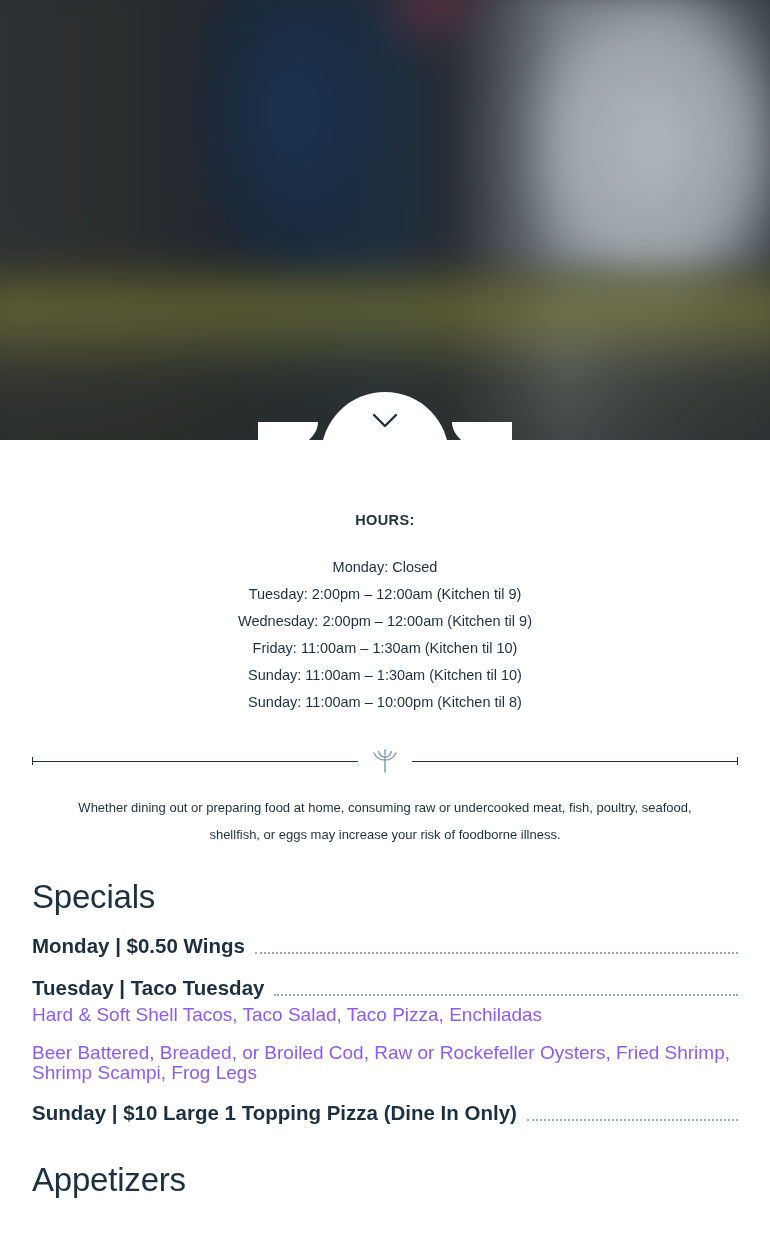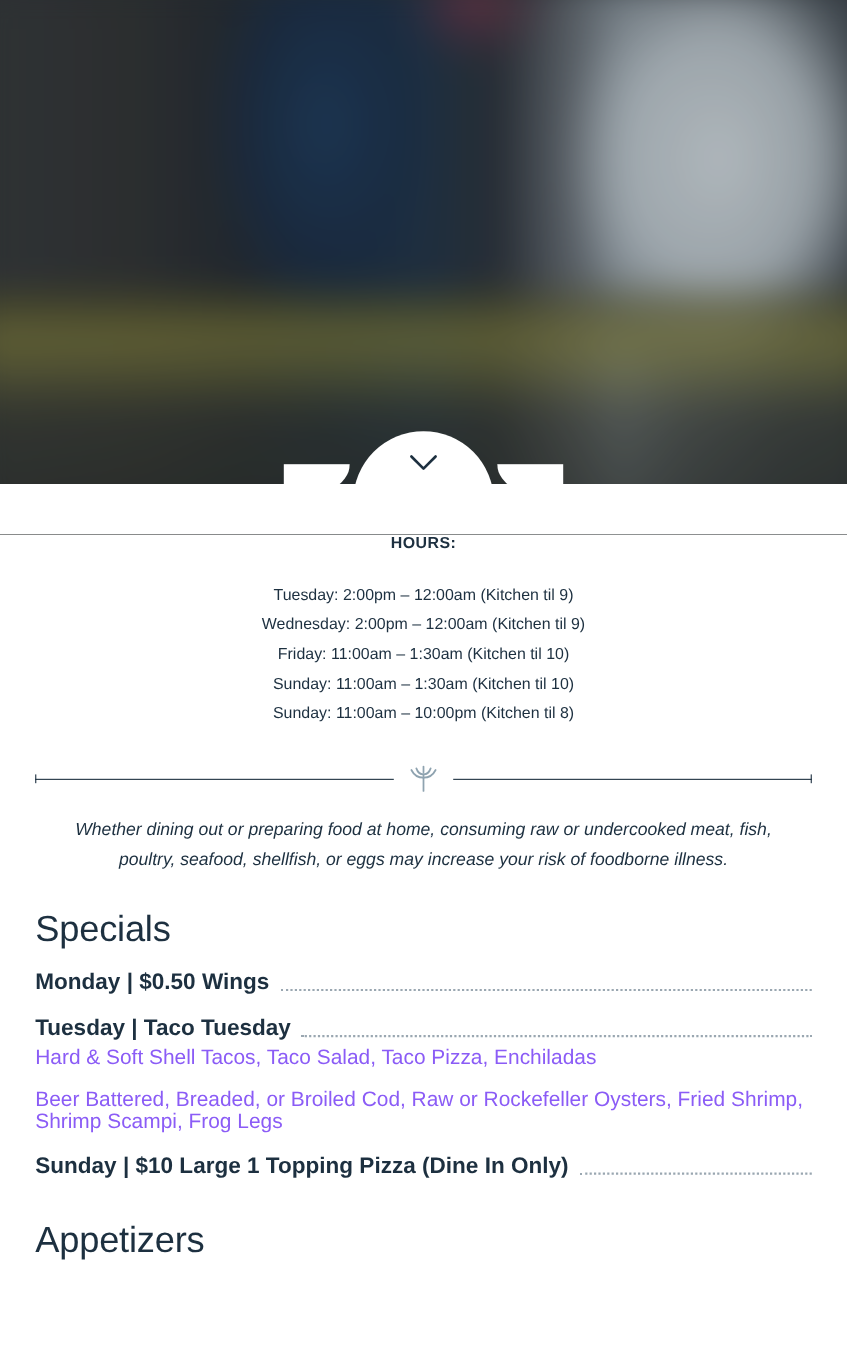--- a/index.html
+++ b/index.html
@@ -113,20 +113,21 @@
   
   .content {
     padding: 0 32px;
   }
   .hours-title {
     text-align: center;
     font-size: 14.5px;
     font-weight: 700;
     letter-spacing: 0.4px;
     color: #1d3040;
+    margin-top: 26px;
   }
   .hours-list {
     margin-top: 26px;
     text-align: center;
   }
   .hours-row {
     font-size: 14.5px;
     line-height: 27px;
     color: #1d3040;
     font-weight: 400;
@@ -162,22 +163,21 @@
     display: flex;
     align-items: center;
     justify-content: center;
     color: #8fa3b0;
   }
 
   .disclaimer {
     margin: 18px auto 0 auto;
     width: 660px;
     text-align: center;
-    font-style: italic;
-    font-size: 16px;
+    font-size: 13px;
     line-height: 27px;
     color: #1d3040;
   }
 
   .section-title {
     font-size: 33px;
     font-weight: 400;
     letter-spacing: -0.2px;
     color: #1d3040;
     margin: 30px 0 0 0;
@@ -233,20 +233,24 @@
       </span>
     </div>
   </div>
 </div>
 
 <div class="content">
 
   <div class="hours-title">HOURS:</div>
 
   <div class="hours-list">
+    <div class="hours-row">
+      <span class="hours-day">Monday:</span>
+      <span>Closed</span>
+    </div>
     <div class="hours-row">
       <span class="hours-day">Tuesday:</span>
       <span>2:00pm – 12:00am (Kitchen til 9)</span>
     </div>
     <div class="hours-row">
       <span class="hours-day">Wednesday:</span>
       <span>2:00pm – 12:00am (Kitchen til 9)</span>
     </div>
     <div class="hours-row">
       <span class="hours-day">Friday:</span>

